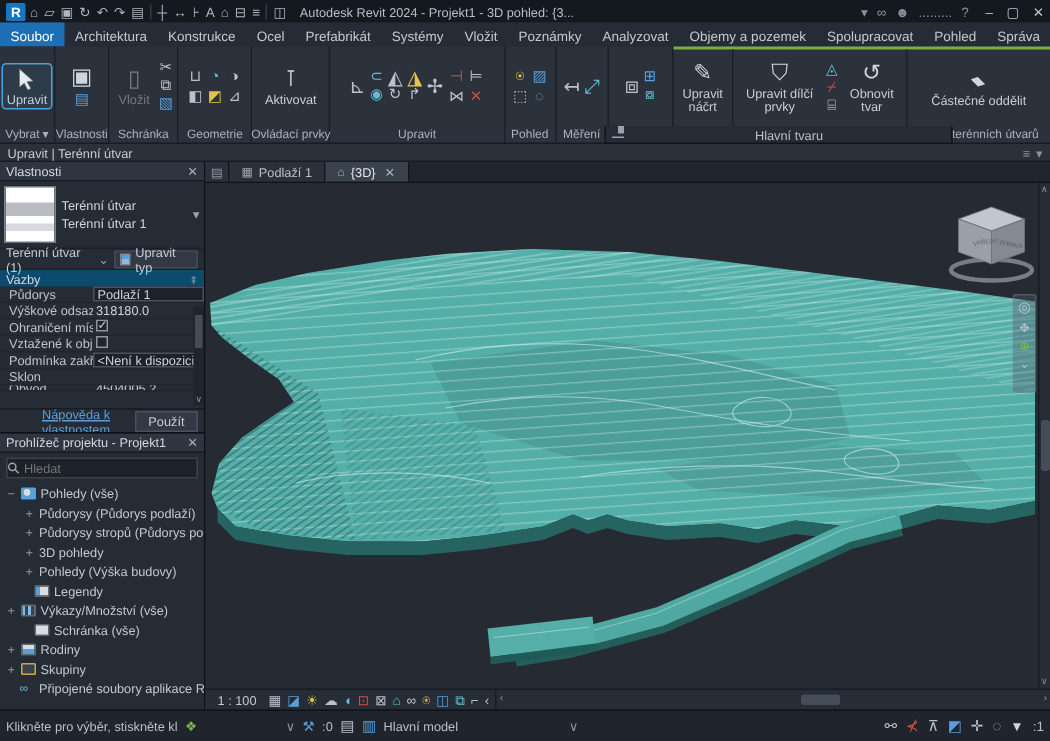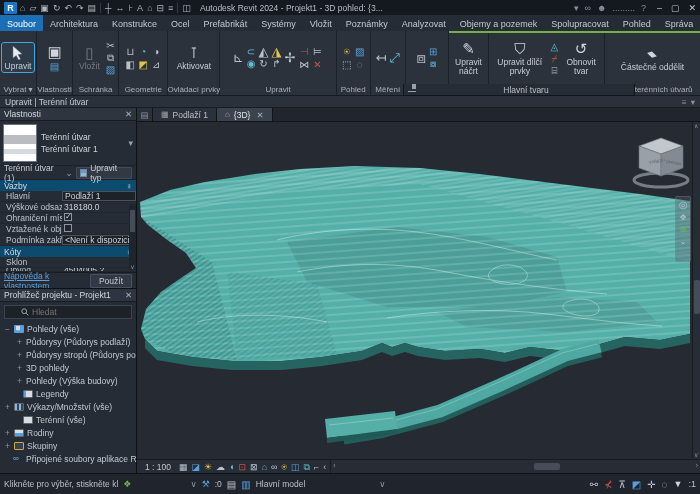--- a/index.html
+++ b/index.html
@@ -69,28 +69,28 @@
   .etg{width:8px;height:8px;background:linear-gradient(#56a0dc 50%,#8fb8dd 50%);border:1px solid #7c8692;}
   .psec{height:11px;background:#0c4a6e;display:flex;align-items:flex-end;padding:0 4px;font-size:8.5px;color:#d6dbe1;}
   .psec .pin{margin-left:auto;color:#8d95a0;font-size:7px;}
   .prow{height:11px;display:flex;align-items:center;font-size:8.5px;border-bottom:1px solid #20262f;}
   .prow .pl{width:62px;padding-left:6px;color:#bdc4cc;white-space:nowrap;overflow:hidden;}
   .prow .pv{flex:1;padding:0 2px;color:#ced3da;white-space:nowrap;overflow:hidden;}
   .prow .pv.field{background:#1d2229;border:1px solid #4a5260;height:10px;line-height:9px;}
   .cb{width:8px;height:8px;border:1px solid #8d95a0;background:#20252d;display:inline-block;position:relative;}
   .cb.on::after{content:"✓";position:absolute;left:0;top:-2px;font-size:8px;color:#cdd3da;}
   .pfoot{position:absolute;left:0;bottom:0;width:100%;height:16px;display:flex;align-items:center;padding:0 4px;background:#262c35;border-top:1px solid #171c23;}
-  .plink{color:#5d9fd6;text-decoration:underline;font-size:8.5px;}
+  .plink{color:#5d9fd6;text-decoration:underline;font-size:8.5px;margin-left:24px;}
   .applybtn{margin-left:auto;background:#323945;border:1px solid #4a5260;color:#c7ccd3;font-size:8.5px;padding:1px 8px;border-radius:1px;}
   .pscroll{position:absolute;right:0;top:96px;width:7px;height:66px;background:#20252d;}
   .pscroll .th{position:absolute;left:1px;top:6px;width:5px;height:22px;background:#454d59;}
   .pscroll .ar{position:absolute;left:0;bottom:0;width:7px;text-align:center;font-size:6px;color:#8d95a0;}
 
   .browser{flex:1;display:flex;flex-direction:column;overflow:hidden;}
-  .search{margin:3px 4px;height:14px;background:#1d2229;border:1px solid #3c444f;display:flex;align-items:center;gap:3px;padding:0 16px;}
+  .search{margin:3px 4px;height:14px;background:#1d2229;border:1px solid #3c444f;display:flex;align-items:center;gap:3px;padding:0 0;}
   .search input{flex:1;background:transparent;border:none;outline:none;color:#c7ccd4;font-size:8.5px;min-width:0;}
   .tree{flex:1;font-size:8.5px;}
   .titem{height:13px;display:flex;align-items:center;gap:3px;white-space:nowrap;overflow:hidden;color:#c3c9d1;}
   .tg{width:7px;text-align:center;color:#8d95a0;flex:none;}
   .ticon{width:10px;height:8px;flex:none;border-radius:1px;}
   .ic-views{background:radial-gradient(circle at 40% 40%,#d8dde2 30%,#56a0dc 31%);}
   .ic-legend{background:linear-gradient(90deg,#56a0dc 30%,#d8dde2 30%);border:1px solid #60686f;}
   .ic-sched{background:repeating-linear-gradient(90deg,#7fb9e6 0 2px,#3a414c 2px 4px);border:1px solid #60686f;}
   .ic-sheet{background:#d8dde2;border:1px solid #60686f;}
   .ic-family{background:linear-gradient(180deg,#d8dde2 50%,#56a0dc 50%);border:1px solid #60686f;}
@@ -415,43 +415,39 @@
           <span class="edittype">
             <span class="etg"></span>
             <span>Upravit typ</span>
           </span>
         </div>
         <div class="psec">
             <span>Vazby</span>
             <span class="pin">⇞</span>
           </div>
         <div class="prow">
-          <span class="pl">Hlavní</span>
+          <span class="pl">Půdorys</span>
           <span class="pv field">Podlaží 1</span>
         </div>
         <div class="prow">
           <span class="pl">Výškové odsaze...</span>
           <span class="pv">318180.0</span>
         </div>
         <div class="prow">
           <span class="pl">Ohraničení míst...</span>
           <span class="pv"><span class="cb on"></span></span>
         </div>
         <div class="prow">
           <span class="pl">Vztažené k obj...</span>
           <span class="pv"><span class="cb"></span></span>
         </div>
         <div class="prow">
           <span class="pl">Podmínka zakři...</span>
           <span class="pv field">&lt;Není k dispozici&gt;</span>
         </div>
-        <div class="psec">
-            <span>Kóty</span>
-            <span class="pin">⇞</span>
-          </div>
         <div class="prow">
           <span class="pl">Sklon</span>
           <span class="pv"></span>
         </div>
         <div class="prow" style="height:4px;overflow:hidden">
           <span class="pl">Obvod</span>
           <span class="pv">4504005.2</span>
         </div>
         <div class="pscroll">
           <span class="th"></span>
@@ -501,21 +497,21 @@
               <span class="ticon ic-legend"></span>
               <span>Legendy</span>
             </div>
           <div class="titem" style="padding-left:4px">
               <span class="tg">+</span>
               <span class="ticon ic-sched"></span>
               <span>Výkazy/Množství (vše)</span>
             </div>
           <div class="titem" style="padding-left:23px">
               <span class="ticon ic-sheet"></span>
-              <span>Terénní (vše)</span>
+              <span>Schránka (vše)</span>
             </div>
           <div class="titem" style="padding-left:4px">
               <span class="tg">+</span>
               <span class="ticon ic-family"></span>
               <span>Rodiny</span>
             </div>
           <div class="titem" style="padding-left:4px">
               <span class="tg">+</span>
               <span class="ticon ic-group"></span>
               <span>Skupiny</span>

